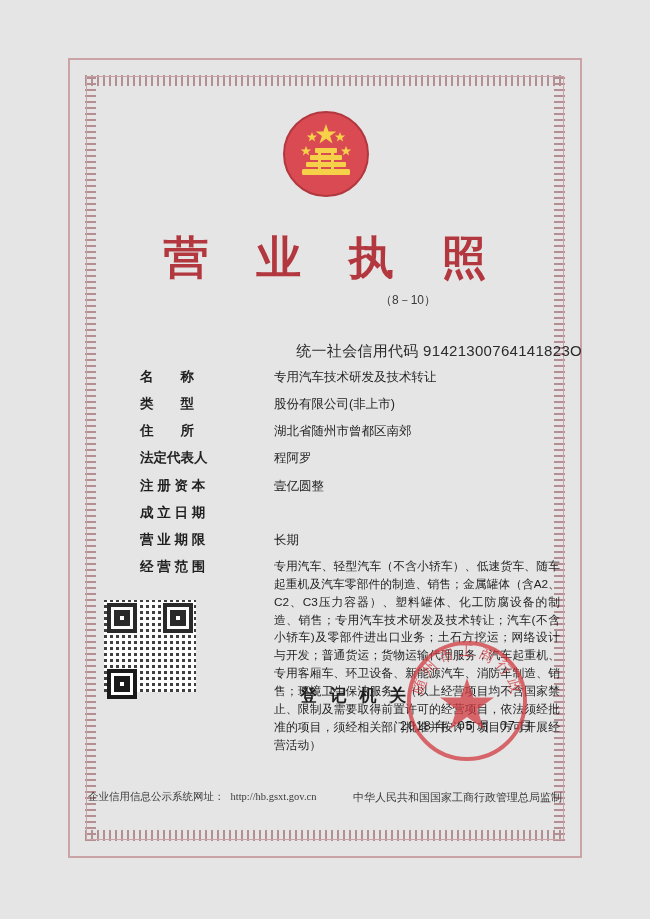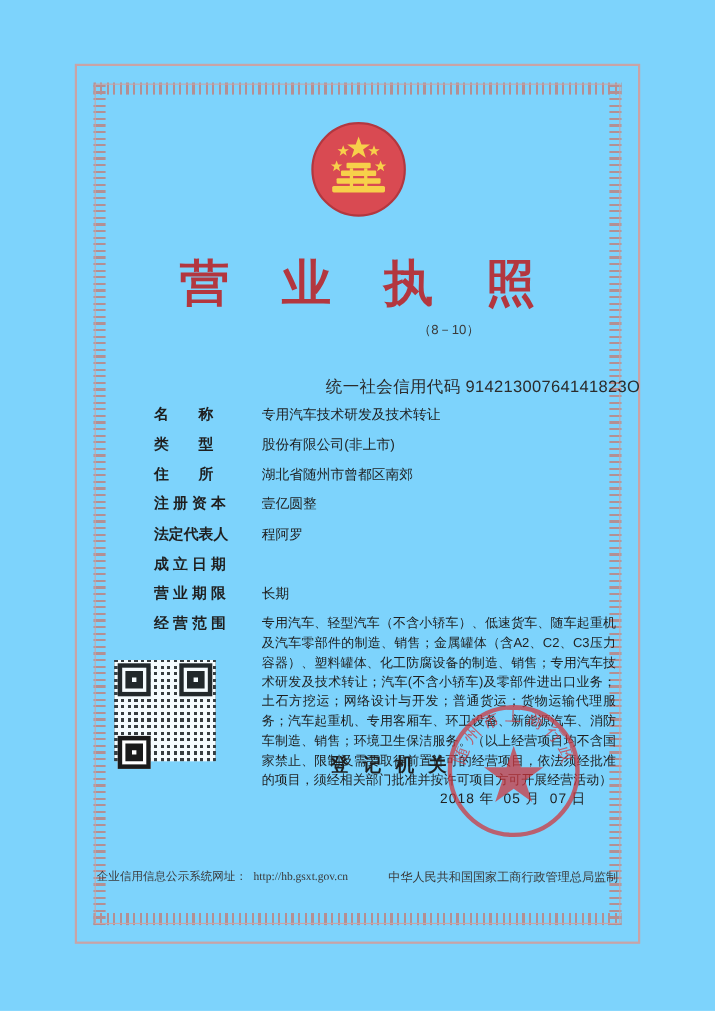--- a/index.html
+++ b/index.html
@@ -11,21 +11,21 @@
     width: 650px;
     height: 919px;
     font-family: "Liberation Sans", sans-serif;
     color: #2b2b2b;
     overflow: hidden;
   }
   .page {
     position: relative;
     width: 650px;
     height: 919px;
-    background: #7dd3fc;
+    background: #e5e5e5;
   }
 
   
   .frame-outer {
     position: absolute;
     left: 68px;
     top: 58px;
     width: 514px;
     height: 800px;
     border: 2px solid #c9a3a6;
@@ -113,20 +113,21 @@
   .fields {
     position: absolute;
     left: 140px;
     top: 368px;
     width: 420px;
   }
   .field-row {
     display: flex;
     align-items: flex-start;
     margin-bottom: 9px;
+    gap: 36px;
   }
   .field-label {
     width: 92px;
     flex: 0 0 92px;
     font-size: 13.5px;
     font-weight: bold;
     color: #1f1f1f;
     display: flex;
     justify-content: space-between;
     letter-spacing: 0;
@@ -272,26 +273,26 @@
     </div>
     <div class="field-row">
       <div class="field-label">类　　型</div>
       <div class="field-value">股份有限公司(非上市)</div>
     </div>
     <div class="field-row">
       <div class="field-label">住　　所</div>
       <div class="field-value">湖北省随州市曾都区南郊</div>
     </div>
     <div class="field-row">
+      <div class="field-label">法定代表人</div>
+      <div class="field-value">程阿罗</div>
+    </div>
+    <div class="field-row">
       <div class="field-label">注 册 资 本</div>
       <div class="field-value">壹亿圆整</div>
-    </div>
-    <div class="field-row">
-      <div class="field-label">法定代表人</div>
-      <div class="field-value">程阿罗</div>
     </div>
     <div class="field-row">
       <div class="field-label">成 立 日 期</div>
     </div>
     <div class="field-row">
       <div class="field-label">营 业 期 限</div>
       <div class="field-value">长期</div>
     </div>
     <div class="field-row">
       <div class="field-label">经 营 范 围</div>

